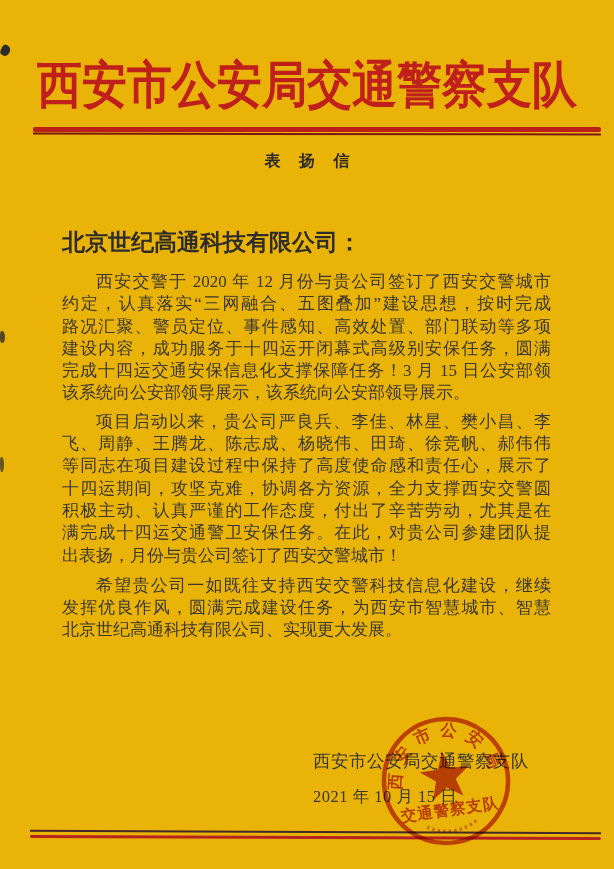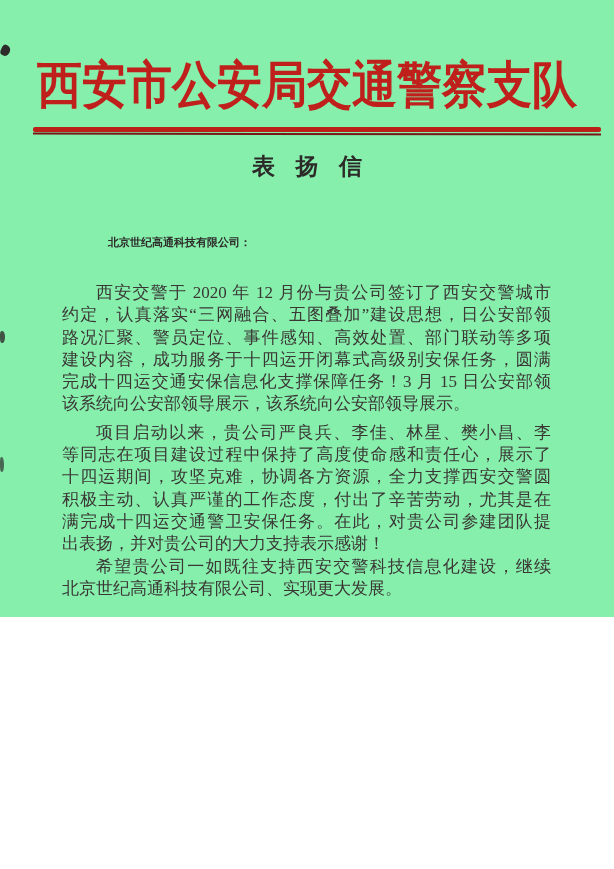--- a/index.html
+++ b/index.html
@@ -1,19 +1,19 @@
 <!DOCTYPE html>
 <html><head>
 <meta charset="utf-8">
 <style>
   html,body{margin:0;padding:0;}
   .page{
     position:relative;
-    width:614px;height:617px;
-    background:#86efac;
+    width:614px;height:869px;
+    background:#eab308;
     overflow:hidden;
     font-family:"Liberation Serif","DejaVu Serif",serif;
   }
   
   .speck{position:absolute;background:#2e2c2b;border-radius:40% 60% 55% 45%;}
   .speck.s1{left:1px;top:45px;width:9px;height:11px;transform:rotate(25deg);}
   .speck.s2{left:0;top:331px;width:5px;height:12px;opacity:.8;}
   .speck.s3{left:0;top:457px;width:4px;height:15px;opacity:.7;}
   
   .org{
@@ -25,32 +25,32 @@
     white-space:nowrap;
   }
   .head-rule{position:absolute;left:33px;top:127px;width:568px;}
   .head-rule .thick{height:5px;background:#bb2018;border-radius:2px;}
   .head-rule .thin{height:2px;background:#7a1715;margin-top:1px;transform:rotate(.1deg);}
   
   .title{
     position:absolute;left:0;top:151px;width:614px;
     text-align:center;
     font-family:"Liberation Sans","DejaVu Sans",sans-serif;
-    font-size:23px;font-weight:700;color:#2c2a28;
+    font-size:16px;font-weight:700;color:#2c2a28;
     letter-spacing:7px;text-indent:7px;
   }
   
   .content{
     position:absolute;left:62px;top:231px;width:489px;
     color:#3a3735;font-size:17px;line-height:22.3px;
   }
-  .salutation{font-weight:700;color:#2e2c2a;font-size:11px;line-height:23px;margin-left:46px;}
-  .para:nth-of-type(1){margin-top:28px;}
+  .salutation{font-weight:700;color:#2e2c2a;font-size:23px;line-height:23px;}
+  .para:nth-of-type(1){margin-top:17px;}
   .para:nth-of-type(2){margin-top:6px;}
-  .para:nth-of-type(3){}
+  .para:nth-of-type(3){margin-top:8px;}
   .line{text-align:justify;text-align-last:justify;}
   .line.first{text-indent:2em;}
   .line.last{text-align-last:left;}
   
   .sign{position:absolute;left:313px;top:749px;width:224px;color:#3a3735;}
   .sign-org{font-size:17.5px;letter-spacing:.5px;white-space:nowrap;}
   .sign-date{margin-top:13px;text-align:left;font-size:16.5px;letter-spacing:.5px;}
   
   .seal{
     position:absolute;left:376px;top:711px;width:140px;height:140px;
@@ -79,36 +79,38 @@
     <div class="thin"></div>
   </div>
 
   <div class="title">表 扬 信</div>
 
   <div class="content">
     <div class="salutation">北京世纪高通科技有限公司：</div>
     <div id="paragraphs">
         <div class="para">
           <div class="line first">西安交警于 2020 年 12 月份与贵公司签订了西安交警城市</div>
-          <div class="line">约定，认真落实“三网融合、五图叠加”建设思想，日公安部领</div>
+          <div class="line">约定，认真落实“三网融合、五图叠加”建设思想，按时完成</div>
           <div class="line">路况汇聚、警员定位、事件感知、高效处置、部门联动等多项</div>
           <div class="line">建设内容，成功服务于十四运开闭幕式高级别安保任务，圆满</div>
           <div class="line">完成十四运交通安保信息化支撑保障任务！3 月 15 日公安部领</div>
           <div class="line last">该系统向公安部领导展示，该系统向公安部领导展示。</div>
         </div>
         <div class="para">
           <div class="line first">项目启动以来，贵公司严良兵、李佳、林星、樊小昌、李</div>
+          <div class="line">飞、周静、王腾龙、陈志成、杨晓伟、田琦、徐竞帆、郝伟伟</div>
           <div class="line">等同志在项目建设过程中保持了高度使命感和责任心，展示了</div>
           <div class="line">十四运期间，攻坚克难，协调各方资源，全力支撑西安交警圆</div>
           <div class="line">积极主动、认真严谨的工作态度，付出了辛苦劳动，尤其是在</div>
           <div class="line">满完成十四运交通警卫安保任务。在此，对贵公司参建团队提</div>
-          <div class="line last">出表扬，并对贵公司的大力支持表示感谢！</div>
+          <div class="line last">出表扬，月份与贵公司签订了西安交警城市！</div>
         </div>
         <div class="para">
           <div class="line first">希望贵公司一如既往支持西安交警科技信息化建设，继续</div>
+          <div class="line">发挥优良作风，圆满完成建设任务，为西安市智慧城市、智慧</div>
           <div class="line last">北京世纪高通科技有限公司、实现更大发展。</div>
         </div>
       </div>
   </div>
 
   <div class="foot-rule">
     <div class="dark"></div>
     <div class="red"></div>
   </div>
 

